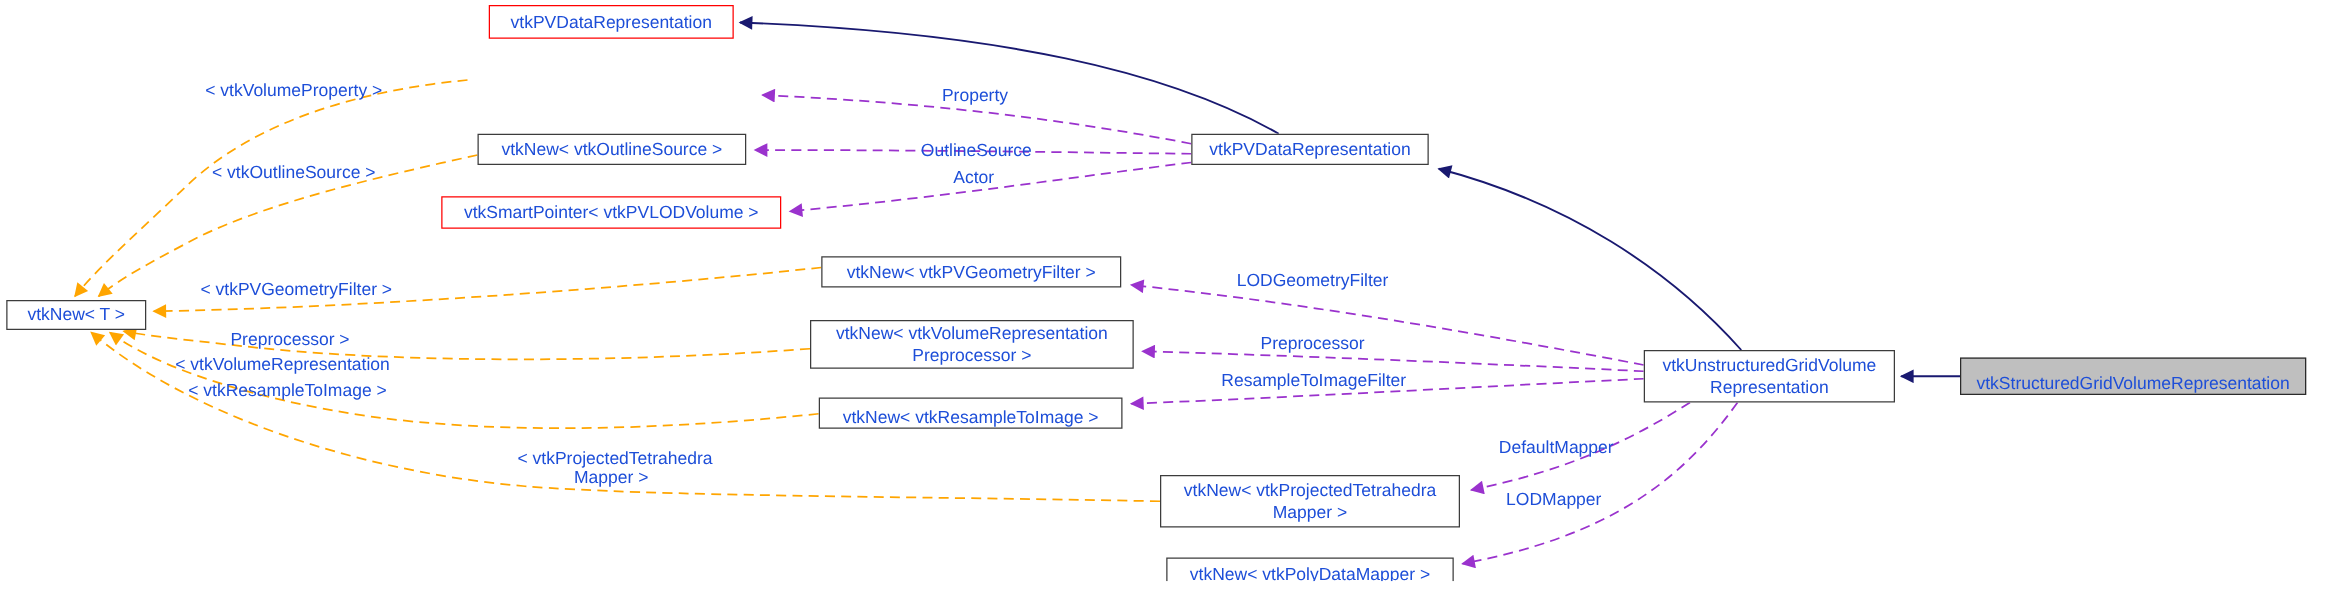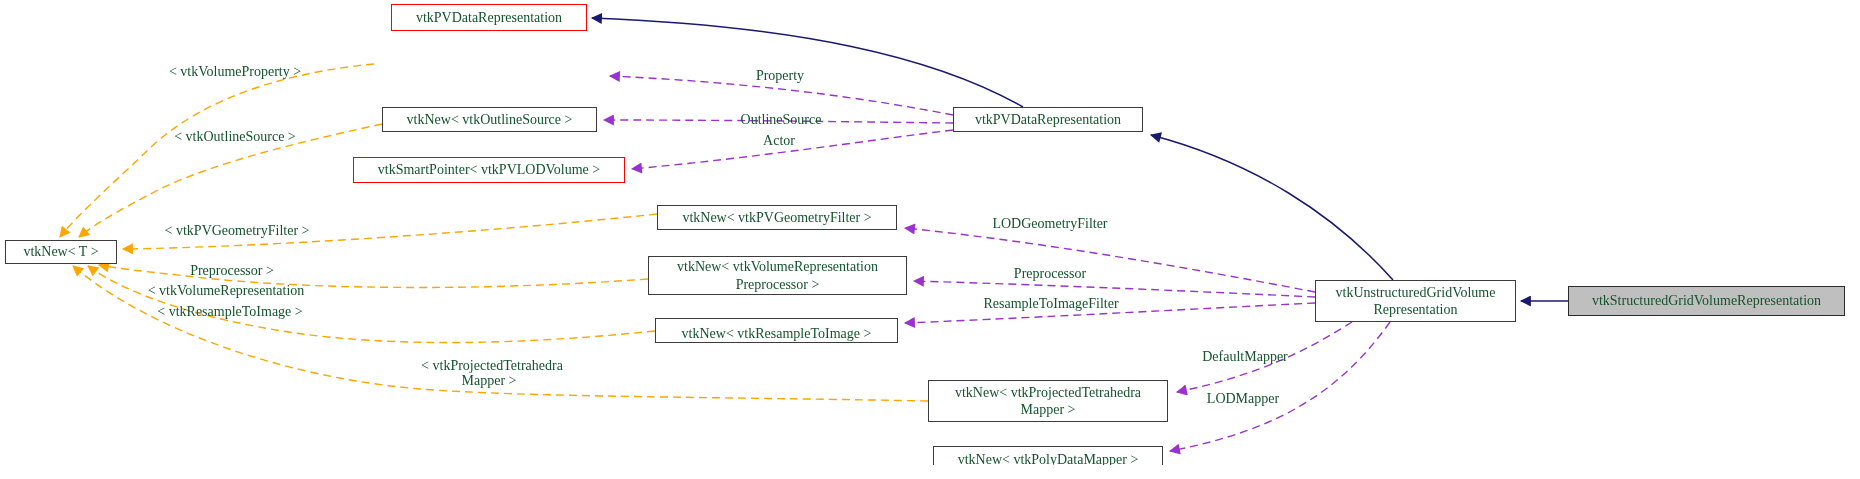--- a/index.html
+++ b/index.html
@@ -1,42 +1,42 @@
 <!DOCTYPE html>
 <html><head>
 <meta charset="utf-8">
 <style>
   html, body { margin: 0; padding: 0; background: #ffffff; }
   #diagram {
     position: relative;
     width: 1860px;
     height: 465px;
     background: #ffffff;
-    font-family: Liberation Serif, serif;
+    font-family: Liberation Sans, sans-serif;
     font-size: 14px;
-    color: #14532d;
+    color: #1d4ed8;
     overflow: hidden;
   }
   #edge-layer { position: absolute; left: 0; top: 0; }
   .node {
     position: absolute;
     box-sizing: border-box;
     background: #ffffff;
     border: 1.6px solid #3c3c3c;
     display: flex;
     flex-direction: column;
     align-items: center;
     justify-content: center;
     text-align: center;
     line-height: 1.25;
     white-space: nowrap;
     z-index: 2;
   }
   .node.red { border-color: #ff0000; }
-  .node.current { background: #bfbfbf; border-color: #2a2a2a; }
+  .node.current { background: #bfbfbf; border-color: #2a2a2a; justify-content: flex-end; }
   .edge-label {
     position: absolute;
     transform: translate(-50%, -50%);
     white-space: nowrap;
     text-align: center;
     z-index: 3;
   }
   .edge { fill: none; }
   .edge.navy   { stroke: #191970; stroke-width: 1.5; }
   .edge.purple { stroke: #9a32cd; stroke-width: 1.4; stroke-dasharray: 8 5; }

